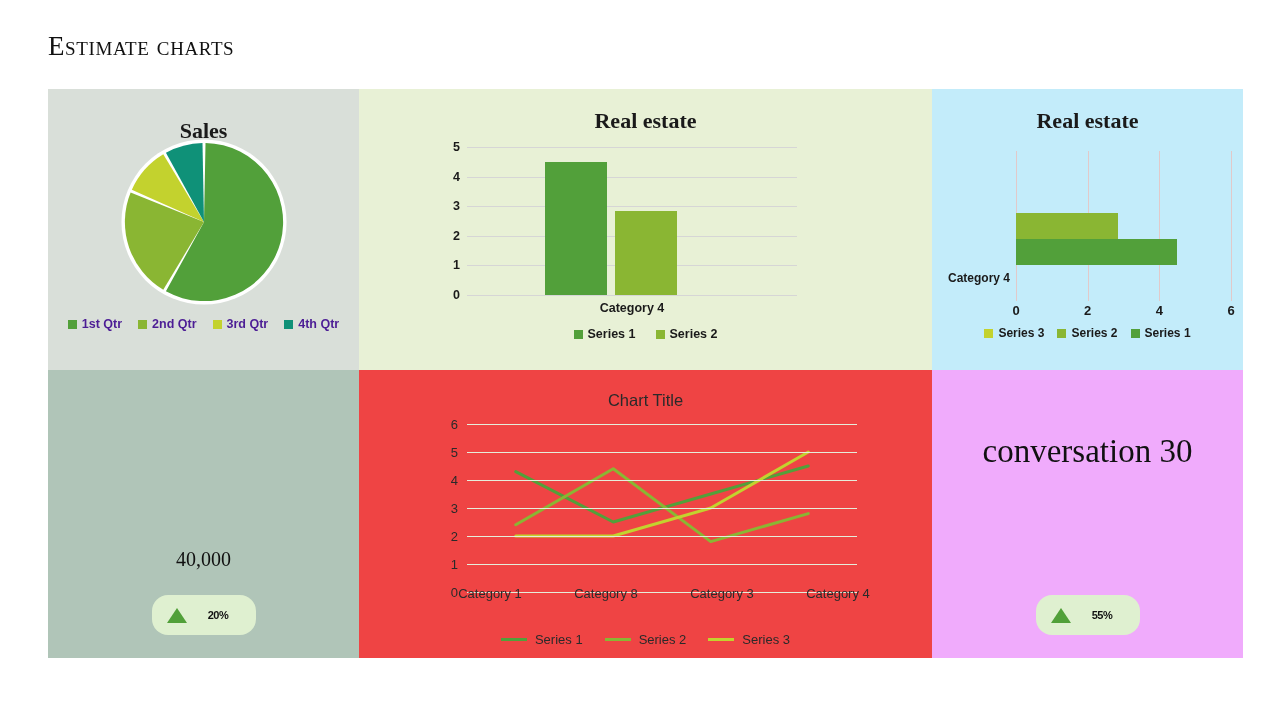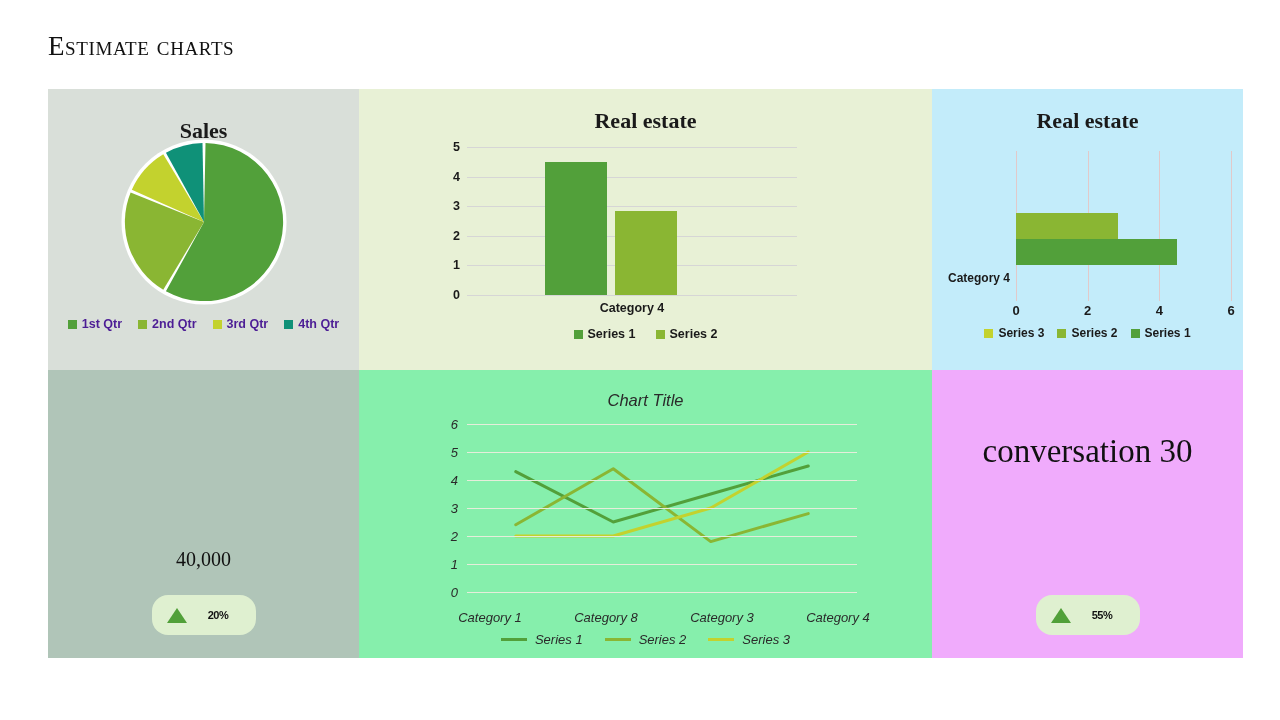--- a/index.html
+++ b/index.html
@@ -41,21 +41,21 @@
     border-right: 3px solid #111;
     border-bottom: 3px solid #111;
     box-sizing: border-box;
   }
   .panel { position: relative; overflow: hidden; }
 
   #panel-sales        { background: #d9dfd9; }
   #panel-realestate-bar { background: #e8f1d6; }
   #panel-realestate-hbar { background: #c3ecfa; }
   #panel-visitors     { background: #b0c5b8; }
-  #panel-linechart    { background: #86efac; font-style: italic; }
+  #panel-linechart    { background: #ef4444; }
   #panel-conversation { background: #f0abfc; }
 
   
   .chart-title-serif {
     position: absolute;
     width: 100%;
     text-align: center;
     font-family: "Liberation Serif", serif;
     font-weight: 700;
     color: #1a1a1a;
@@ -204,21 +204,21 @@
     position: absolute;
     right: 100%;
     margin-right: 9px;
     transform: translateY(-50%);
     font-size: 13px;
     color: #2a2a2a;
   }
   #line-xlabels {
     position: absolute;
     left: 95px;
-    top: 240px;
+    top: 216px;
     width: 420px;
     display: flex;
     justify-content: space-around;
     font-size: 13px;
     color: #2a2a2a;
     gap: 44px;
   }
   #line-legend {
     position: absolute;
     left: 0; right: 0;

